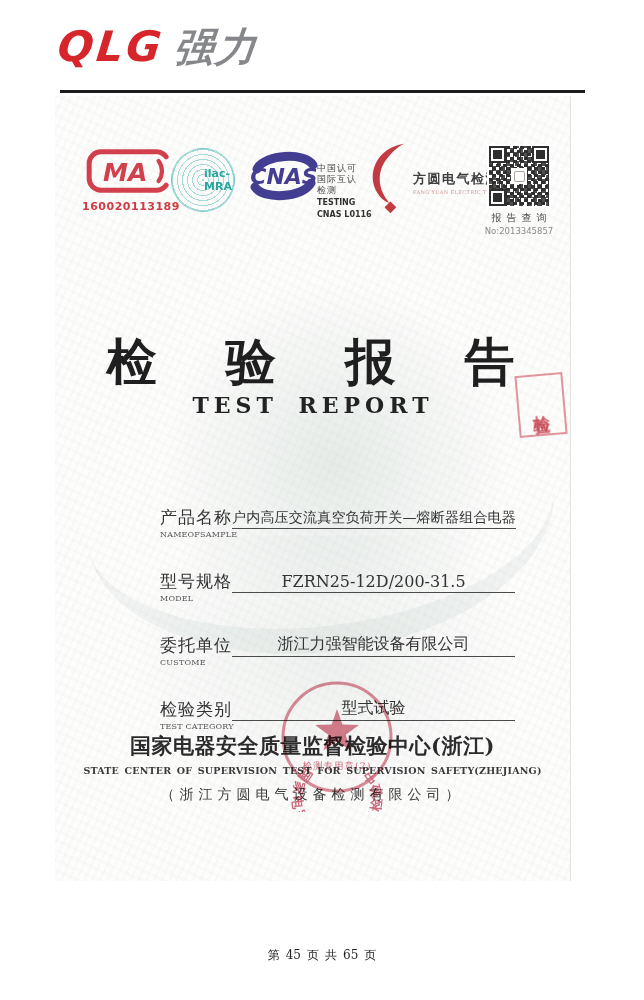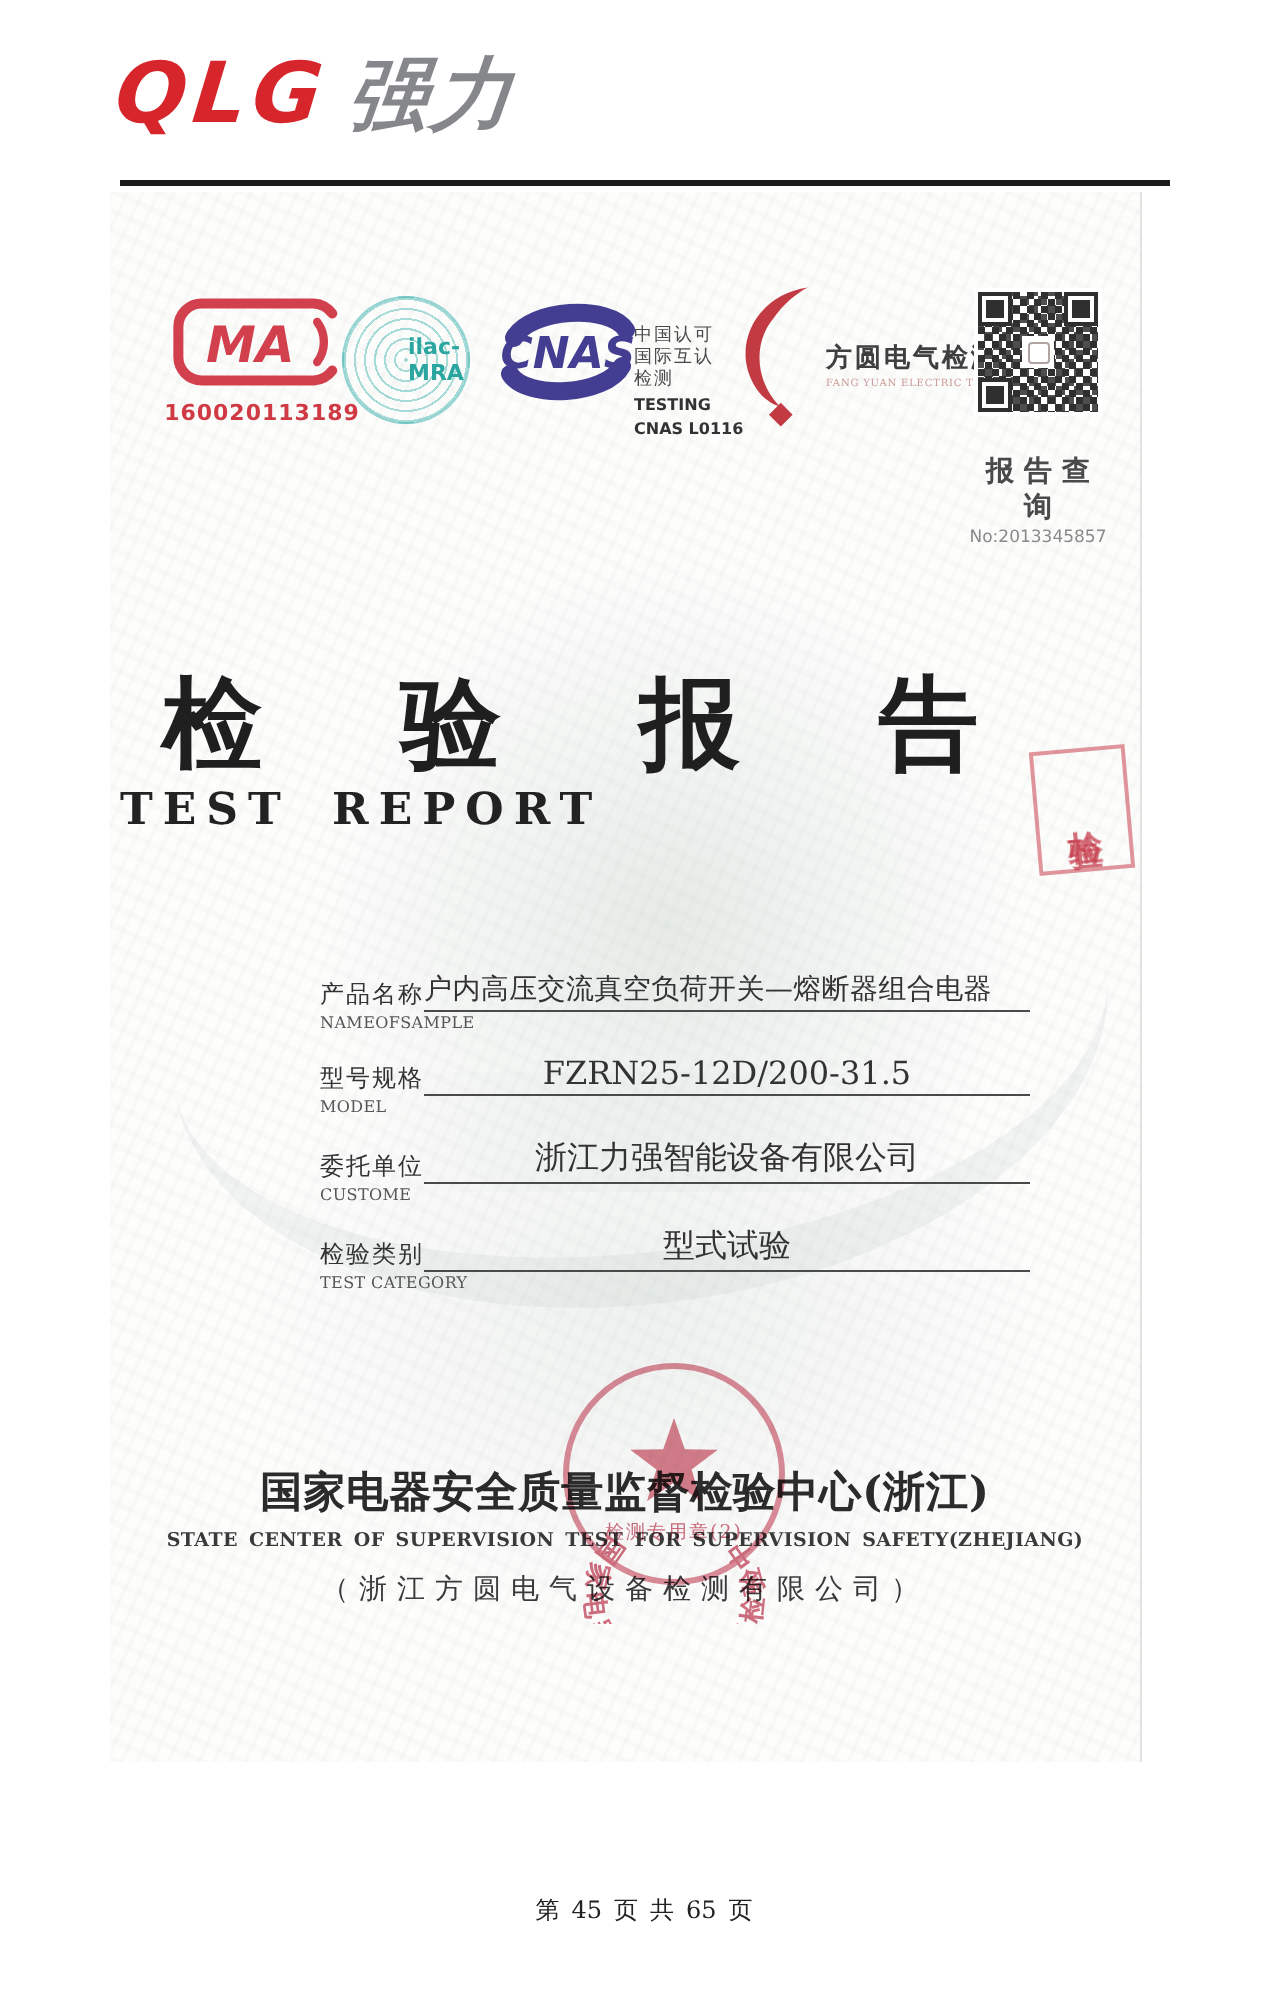--- a/index.html
+++ b/index.html
@@ -66,40 +66,40 @@
   .qr-pattern{position:absolute;inset:2px;
     background:
       conic-gradient(from 0deg, #2f2f2f 25%, transparent 0 50%, #2f2f2f 0 75%, transparent 0) 0 0/7px 7px,
       conic-gradient(from 90deg, rgba(47,47,47,0.85) 25%, transparent 0 50%, rgba(47,47,47,0.85) 0 75%, transparent 0) 3px 2px/9px 9px;}
   .finder{position:absolute;width:13px;height:13px;border:2.5px solid #2f2f2f;background:#fff;}
   .finder::after{content:"";position:absolute;inset:2px;background:#2f2f2f;}
   .f-tl{left:2px;top:2px;} .f-tr{right:2px;top:2px;} .f-bl{left:2px;bottom:2px;}
   .qr-center{position:absolute;left:50%;top:50%;width:16px;height:16px;margin:-8px 0 0 -8px;background:#fff;
     display:flex;align-items:center;justify-content:center;}
   .qr-center i{display:block;width:9px;height:9px;border:1.5px solid #b0a5a2;border-radius:2px;}
-  .qr-cap{font-size:14px;color:#4a4a4a;letter-spacing:5px;padding-left:5px;margin-top:19px;font-weight:bold;}
+  .qr-cap{font-size:10px;color:#4a4a4a;letter-spacing:5px;padding-left:5px;margin-top:3px;}
   .qr-num{font-family:"DejaVu Sans", sans-serif;font-size:8.5px;color:#8a8a8a;margin-top:1px;}
 
   
-  .title{position:absolute;left:0;right:4px;top:238px;}
+  .title{position:absolute;left:0;right:4px;top:238px;text-align:center;}
   .t-cn{font-size:50px;font-weight:bold;letter-spacing:26px;padding-left:26px;color:#1f1f1f;line-height:1.1;}
   .t-en{font-size:22px;font-weight:bold;letter-spacing:5px;padding-left:5px;word-spacing:8px;color:#222;margin-top:3px;}
 
   
   .stamp{position:absolute;left:462px;top:278px;width:44px;height:58px;
     border:2px solid rgba(205,80,92,0.6);transform:rotate(-5deg);
     display:flex;align-items:center;justify-content:center;
     color:rgba(198,62,76,0.75);font-weight:bold;font-size:17px;
     writing-mode:vertical-rl;letter-spacing:4px;filter:blur(0.3px);}
 
   
   .form{position:absolute;left:105px;right:55px;top:390px;}
   .frow{margin-bottom:11px;}
   .fline{display:flex;align-items:flex-end;}
-  .flabel{flex:0 0 auto;font-size:12px;color:#333;letter-spacing:1px;white-space:nowrap;}
+  .flabel{flex:0 0 auto;font-size:17px;color:#333;letter-spacing:1px;white-space:nowrap;margin-top:20px;}
   .fvalue{flex:1 1 auto;border-bottom:1.5px solid #4a4a4a;text-align:center;
     font-size:16px;color:#333;padding-bottom:1px;white-space:nowrap;}
   .frow.first .fvalue{text-align:left;font-size:14px;letter-spacing:0.2px;}
   .fsub{font-size:8px;color:#555;margin-top:1px;letter-spacing:0.2px;}
 
   
   .seal{position:absolute;left:207px;top:566px;width:150px;height:150px;
     mix-blend-mode:multiply;opacity:0.85;pointer-events:none;z-index:3;}
   .org{position:absolute;left:0;right:0;top:636px;text-align:center;z-index:2;}
   .org-cn{font-size:21px;font-weight:bold;letter-spacing:0.5px;color:#2b2b2b;}

